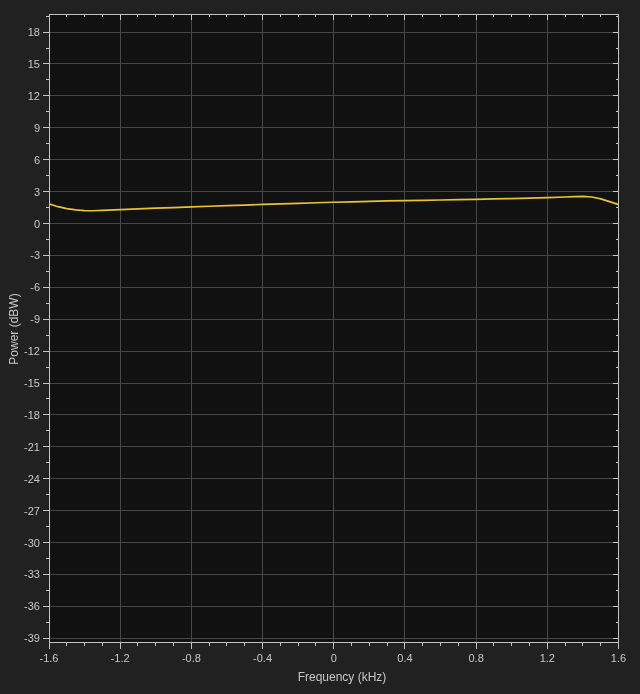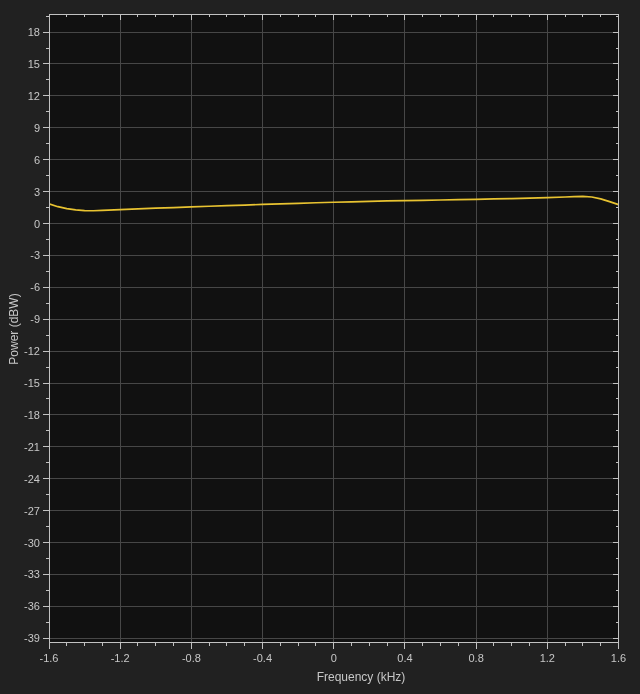--- a/index.html
+++ b/index.html
@@ -21,21 +21,21 @@
     top: 0;
   }
   .axis-label {
     position: absolute;
     color: #c7c7c7;
     font-size: 12px;
     white-space: nowrap;
     user-select: none;
   }
   .x-axis-label {
-    left: 353px;
+    left: 334px;
     top: 677px;
     transform: translate(-50%, -50%);
     padding-left: 16px;
   }
   .y-axis-label {
     left: 14px;
     top: 329px;
     transform: translate(-50%, -50%) rotate(-90deg);
   }
 </style>

